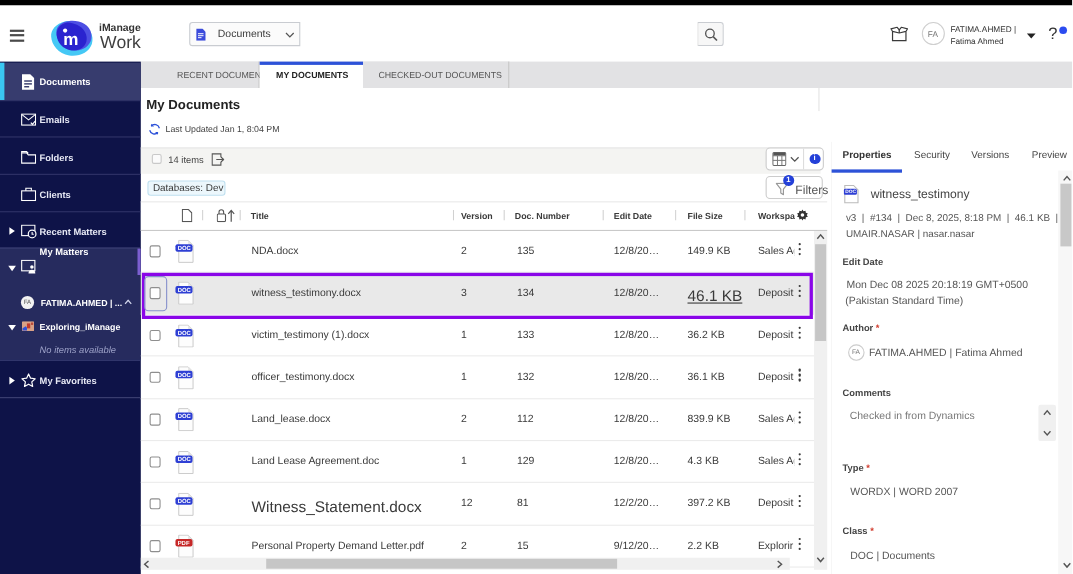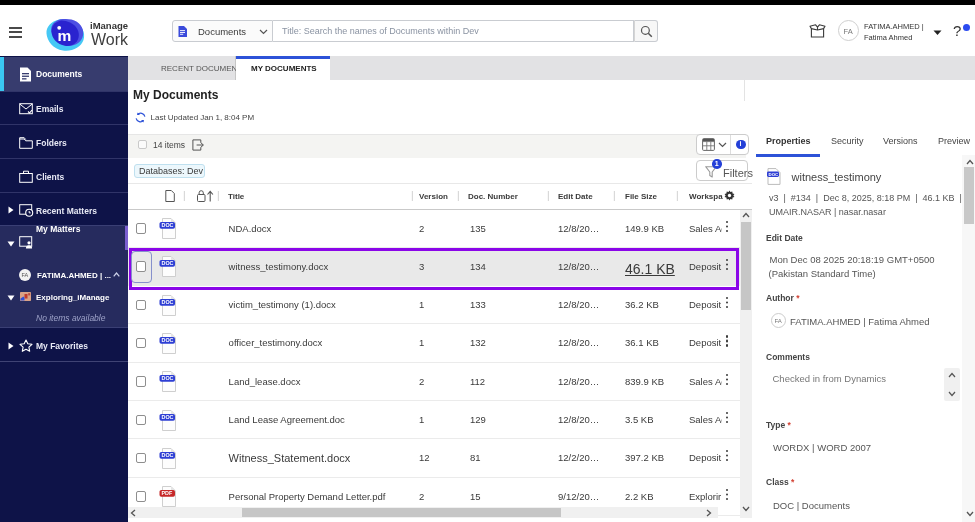--- a/index.html
+++ b/index.html
@@ -36,23 +36,20 @@
       <path d="M0.5 0 h5.5 l3 3 v8 h-8.5 z" fill="#3b4bdb"></path>
       <rect x="2" y="4.2" width="5" height="0.9" fill="#fff"></rect>
           <rect x="2" y="6" width="5" height="0.9" fill="#fff"></rect>
           <rect x="2" y="7.8" width="3.2" height="0.9" fill="#fff"></rect>
     </svg>
     <div class="abs nw" style="left:25px;top:5px;font-size:9.5px;color:#3a3a3a;">Documents</div>
     <svg class="abs" style="left:86px;top:8px;" width="9" height="6" viewBox="0 0 9 6">
           <path d="M1 1 l3.5 3.5 L8 1" stroke="#555" stroke-width="1.2" fill="none"></path>
         </svg>
   </div>
-  <div class="abs" style="left:273px;top:14.5px;width:361px;height:22px;border:1px solid #c9ccd1;border-left:none;background:#fff;">
-    <div class="abs nw" style="left:9px;top:5px;font-size:9px;color:#8a93a2;">Title: Search the names of Documents within Dev</div>
-  </div>
   <div class="abs" style="left:634px;top:14.5px;width:24px;height:22px;border:1px solid #c9ccd1;border-left:1px solid #d5d5d5;background:#f7f7f7;border-radius:0 3px 3px 0;">
     <svg class="abs" style="left:5px;top:4px;" width="13" height="13" viewBox="0 0 13 13">
           <circle cx="5.4" cy="5.4" r="3.9" stroke="#555" stroke-width="1.2" fill="none"></circle>
           <path d="M8.3 8.3 L11.8 11.8" stroke="#555" stroke-width="1.5"></path>
         </svg>
   </div>
 
   <svg class="abs" style="left:809px;top:18px;" width="17" height="17" viewBox="0 0 17 17">
     <path d="M2.4 6 L2.4 14 L14.6 14 L14.6 6" stroke="#3a3a3a" stroke-width="1.1" fill="none"></path>
     <path d="M2.4 5.6 L1 3.2 L6.6 1.8 L8.5 4.1 L10.4 1.8 L16 3.2 L14.6 5.6 L8.5 7 Z" stroke="#3a3a3a" stroke-width="1.1" fill="none" stroke-linejoin="round"></path>
@@ -68,20 +65,23 @@
   <div class="abs nw" style="left:953px;top:17px;font-size:15px;color:#333;">?</div>
   <div class="abs" style="left:962.5px;top:19px;width:7px;height:7px;border-radius:50%;background:#2b4bf0;"></div>
 </div>
 
 <div class="abs" style="left:128px;top:56px;width:847px;height:24px;background:#e2e2e4;"></div>
 <div class="abs" style="left:128px;top:56px;width:108px;height:24px;background:#e2e2e4;border-right:1px solid #c6c6c6;">
       <span class="abs nw" style="left:13px;top:8px;font-size:8px;color:#555;margin-left:20px;">RECENT DOCUMENTS</span>
     </div>
 <div class="abs" style="left:236px;top:56px;width:94px;height:24px;background:#fff;border-top:3px solid #2d52d8;">
       <span class="abs nw" style="left:15px;top:5px;font-size:8px;font-weight:bold;color:#222;">MY DOCUMENTS</span>
+    </div>
+<div class="abs" style="left:330px;top:56px;width:133px;height:24px;background:#e2e2e4;border-right:1px solid #c6c6c6;">
+      <span class="abs nw" style="left:14px;top:8px;font-size:8px;color:#555;">CHECKED-OUT DOCUMENTS</span>
     </div>
 
 <div class="abs" id="sidebar" style="left:0;top:56px;width:128px;height:466px;background:#0e1348;color:#fff;overflow:hidden;">
 
   <div class="abs" style="left:0;top:1px;width:128px;height:34px;background:#373c6e;"></div>
   <div class="abs" style="left:0;top:1px;width:4px;height:34px;background:#3ac7f2;"></div>
   <svg class="abs" style="left:19px;top:11px;" width="13" height="15" viewBox="0 0 13 15">
     <path d="M1 0.5 h7.5 l3.5 3.5 v10.5 h-11 z" fill="#fff"></path>
     <rect x="3" y="6" width="7" height="1.3" fill="#373c6e"></rect>
         <rect x="3" y="8.6" width="7" height="1.3" fill="#373c6e"></rect>
@@ -324,33 +324,33 @@
   <svg class="abs" style="left:31px;top:8.5px;" width="18" height="21" viewBox="0 0 18 21">
     <path d="M3.5 0.5 h8.5 l4.5 4.5 v15.5 h-13 z" stroke="#c9c9c9" stroke-width="0.9" fill="#fdfdfd"></path>
     <path d="M12 0.5 l4.5 4.5 h-4.5 z" fill="#e4e4e4"></path>
     <rect x="0.5" y="4" width="15.5" height="6.8" rx="1.8" fill="#2e3fd4"></rect>
     <text x="2.5" y="9.3" font-size="5.4" font-weight="bold" fill="#fff" font-family="Liberation Sans">DOC</text>
   </svg>
   <div class="abs nw" style="left:100.6px;top:13px;font-size:9.5px;color:#3a3a3a;">Land Lease Agreement.doc</div>
   <div class="abs nw" style="left:291px;top:13px;font-size:9.5px;color:#3a3a3a;">1</div>
   <div class="abs nw" style="left:342px;top:13px;font-size:9.5px;color:#3a3a3a;">129</div>
   <div class="abs nw" style="left:430px;top:13px;font-size:9.5px;color:#3a3a3a;">12/8/20…</div>
-  <div class="abs nw" style="left:497px;top:13px;font-size:9.5px;color:#3a3a3a;">3.5 KB</div>
+  <div class="abs nw" style="left:497px;top:13px;font-size:9.5px;color:#3a3a3a;">4.3 KB</div>
   <div class="abs" style="left:561px;top:13px;font-size:9.5px;color:#3a3a3a;width:33px;overflow:hidden;white-space:nowrap;">Sales Ag</div>
   <div class="abs" style="left:598px;top:11px;width:2.2px;height:2.2px;background:#3a3a3a;border-radius:50%;box-shadow:0 4.5px 0 #3a3a3a, 0 9px 0 #3a3a3a;"></div>
 </div>
 <div class="abs" style="left:128px;top:439.29999999999995px;width:612px;height:38.3px;border-bottom:1px solid #ebebeb;overflow:hidden;">
   <div class="abs" style="left:7.5px;top:13.5px;width:10.5px;height:10.5px;border:1.4px solid #8e8e8e;border-radius:2px;background:#fff;"></div>
   <svg class="abs" style="left:31px;top:8.5px;" width="18" height="21" viewBox="0 0 18 21">
     <path d="M3.5 0.5 h8.5 l4.5 4.5 v15.5 h-13 z" stroke="#c9c9c9" stroke-width="0.9" fill="#fdfdfd"></path>
     <path d="M12 0.5 l4.5 4.5 h-4.5 z" fill="#e4e4e4"></path>
     <rect x="0.5" y="4" width="15.5" height="6.8" rx="1.8" fill="#2e3fd4"></rect>
     <text x="2.5" y="9.3" font-size="5.4" font-weight="bold" fill="#fff" font-family="Liberation Sans">DOC</text>
   </svg>
-  <div class="abs nw" style="left:100.6px;top:13px;font-size:11px;color:#3a3a3a;">Witness_Statement.docx</div>
+  <div class="abs nw" style="left:100.6px;top:13px;font-size:14px;color:#3a3a3a;">Witness_Statement.docx</div>
   <div class="abs nw" style="left:291px;top:13px;font-size:9.5px;color:#3a3a3a;">12</div>
   <div class="abs nw" style="left:342px;top:13px;font-size:9.5px;color:#3a3a3a;">81</div>
   <div class="abs nw" style="left:430px;top:13px;font-size:9.5px;color:#3a3a3a;">12/2/20…</div>
   <div class="abs nw" style="left:497px;top:13px;font-size:9.5px;color:#3a3a3a;">397.2 KB</div>
   <div class="abs" style="left:561px;top:13px;font-size:9.5px;color:#3a3a3a;width:33px;overflow:hidden;white-space:nowrap;">Deposit</div>
   <div class="abs" style="left:598px;top:11px;width:2.2px;height:2.2px;background:#3a3a3a;border-radius:50%;box-shadow:0 4.5px 0 #3a3a3a, 0 9px 0 #3a3a3a;"></div>
 </div>
 <div class="abs" style="left:128px;top:477.59999999999997px;width:612px;height:38.3px;border-bottom:1px solid #ebebeb;overflow:hidden;">
   <div class="abs" style="left:7.5px;top:13.5px;width:10.5px;height:10.5px;border:1.4px solid #8e8e8e;border-radius:2px;background:#fff;"></div>
   <svg class="abs" style="left:31px;top:8.5px;" width="18" height="21" viewBox="0 0 18 21">

